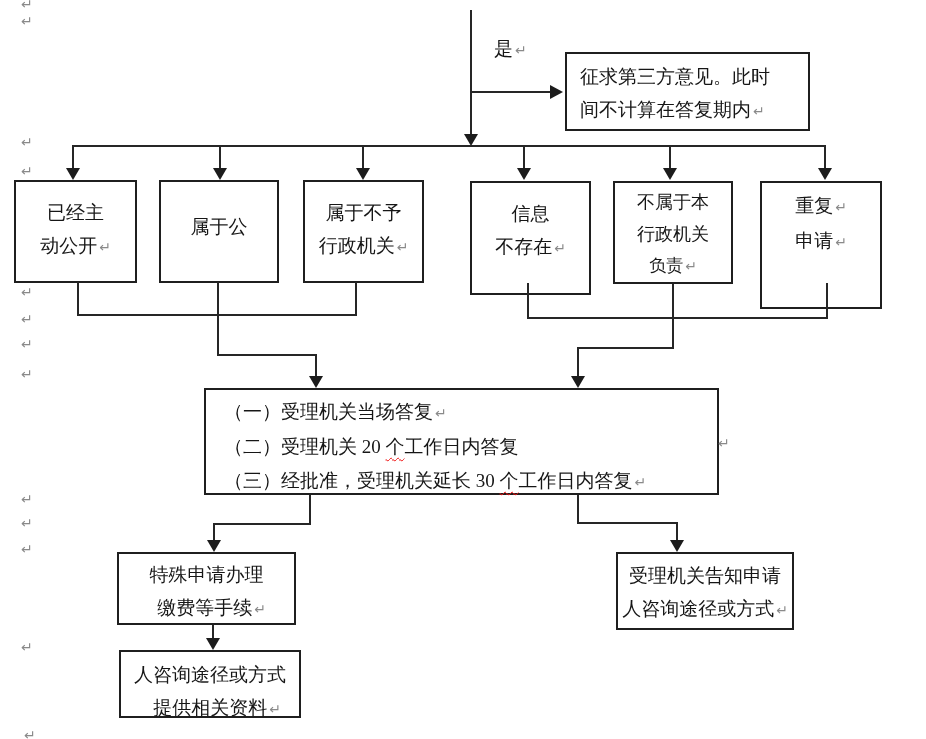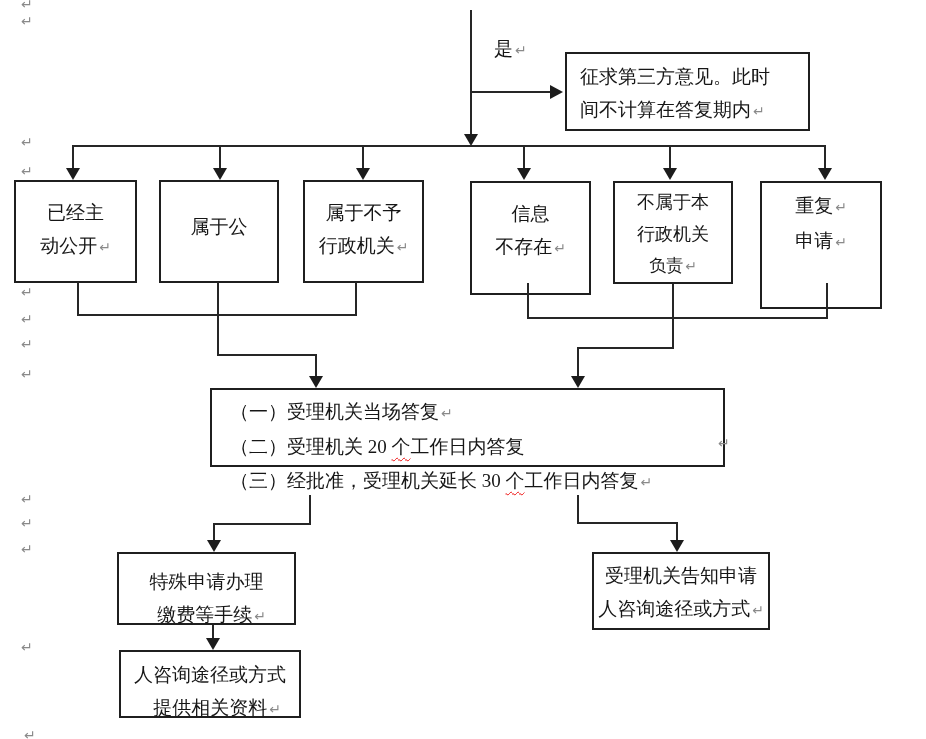--- a/index.html
+++ b/index.html
@@ -107,48 +107,48 @@
   <div class="arr-down" style="left:309px;top:376px"></div>
 
   <div class="ln" style="left:527px;top:283px;width:2px;height:36px"></div>
   <div class="ln" style="left:826px;top:283px;width:2px;height:36px"></div>
   <div class="ln" style="left:527px;top:317px;width:301px;height:2px"></div>
   <div class="ln" style="left:672px;top:284px;width:2px;height:65px"></div>
   <div class="ln" style="left:577px;top:347px;width:97px;height:2px"></div>
   <div class="ln" style="left:577px;top:347px;width:2px;height:31px"></div>
   <div class="arr-down" style="left:571px;top:376px"></div>
 
-  <div class="bx" style="left:210px;top:388px;width:515px;height:79px;padding:5px 0 8px 18px;line-height:34px">
+  <div class="bx" style="left:204px;top:388px;width:515px;height:107px;padding:5px 0 8px 18px;line-height:34px">
     <div class="tl"><span>（一）受理机关当场答复</span><span class="mk">↵</span></div>
     <div class="tl"><span>（二）受理机关 20 </span><span class="sq">个</span><span>工作日内答复</span></div>
     <div class="tl"><span>（三）经批准，受理机关延长 30 </span><span class="sq">个</span><span>工作日内答复</span><span class="mk">↵</span></div>
   </div>
   <span class="pm" style="left:718px;top:436px">↵</span>
 
   <div class="ln" style="left:309px;top:495px;width:2px;height:30px"></div>
   <div class="ln" style="left:213px;top:523px;width:98px;height:2px"></div>
   <div class="ln" style="left:213px;top:523px;width:2px;height:19px"></div>
   <div class="arr-down" style="left:207px;top:540px"></div>
 
   <div class="ln" style="left:577px;top:495px;width:2px;height:29px"></div>
   <div class="ln" style="left:577px;top:522px;width:101px;height:2px"></div>
   <div class="ln" style="left:676px;top:522px;width:2px;height:20px"></div>
   <div class="arr-down" style="left:670px;top:540px"></div>
 
-  <div class="bx ctr" style="left:117px;top:552px;width:179px;height:73px;padding-top:11px">
+  <div class="bx ctr" style="left:117px;top:552px;width:179px;height:73px;padding-top:4px">
     <div class="tl"><span>特殊申请办理</span></div>
     <div class="tl" style="text-indent:10px"><span>缴费等手续</span><span class="mk">↵</span></div>
   </div>
 
   <div class="ln" style="left:212px;top:625px;width:2px;height:14px"></div>
   <div class="arr-down" style="left:206px;top:638px"></div>
 
   <div class="bx ctr" style="left:119px;top:650px;width:182px;height:68px;padding-top:6px">
     <div class="tl"><span>人咨询途径或方式</span></div>
     <div class="tl" style="text-indent:14px"><span>提供相关资料</span><span class="mk">↵</span></div>
   </div>
 
-  <div class="bx ctr" style="left:592px;top:552px;width:178px;height:78px;padding-top:5px">
+  <div class="bx ctr" style="left:616px;top:552px;width:178px;height:78px;padding-top:5px">
     <div class="tl"><span>受理机关告知申请</span></div>
     <div class="tl"><span>人咨询途径或方式</span><span class="mk">↵</span></div>
   </div>
 
 </div>
 
 </body></html>

